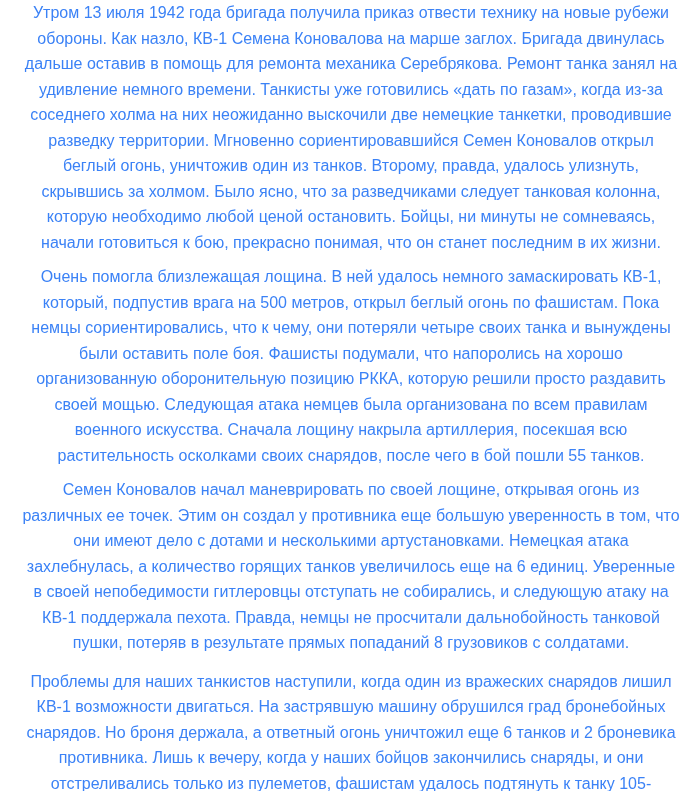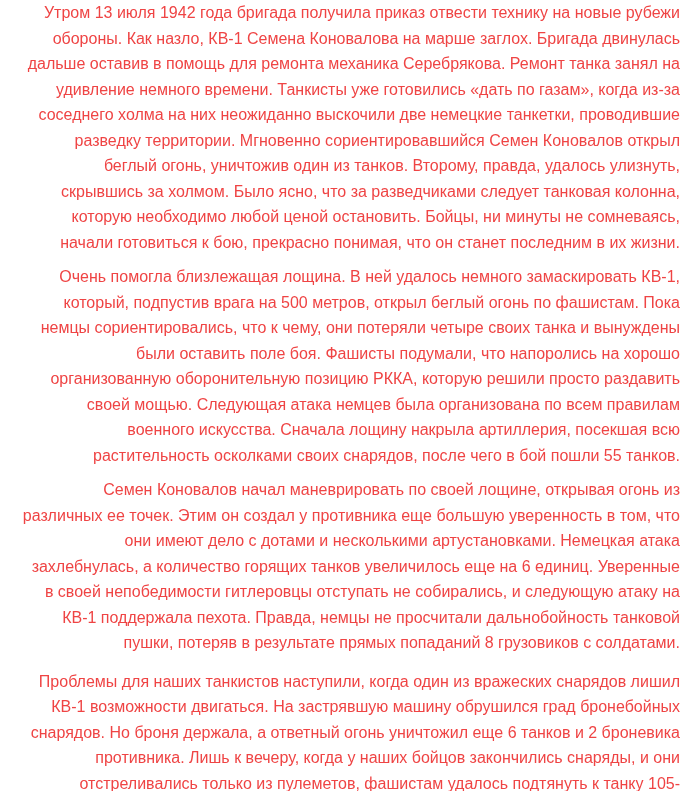--- a/index.html
+++ b/index.html
@@ -13,22 +13,22 @@
     box-sizing: border-box;
     padding: 0 20px 0 22px;
     background: #ffffff;
     overflow: hidden;
   }
   .para {
     margin: 0 0 9px 0;
     font-family: "Liberation Sans", "DejaVu Sans", sans-serif;
     font-size: 16px;
     line-height: 25.5px;
-    color: #ef4444;
-    text-align: right;
+    color: #3b82f6;
+    text-align: center;
     letter-spacing: 0;
   }
   .para.last {
     margin-top: 13px;
   }
 </style>
 </head>
 <body>
 
 <div class="page">

